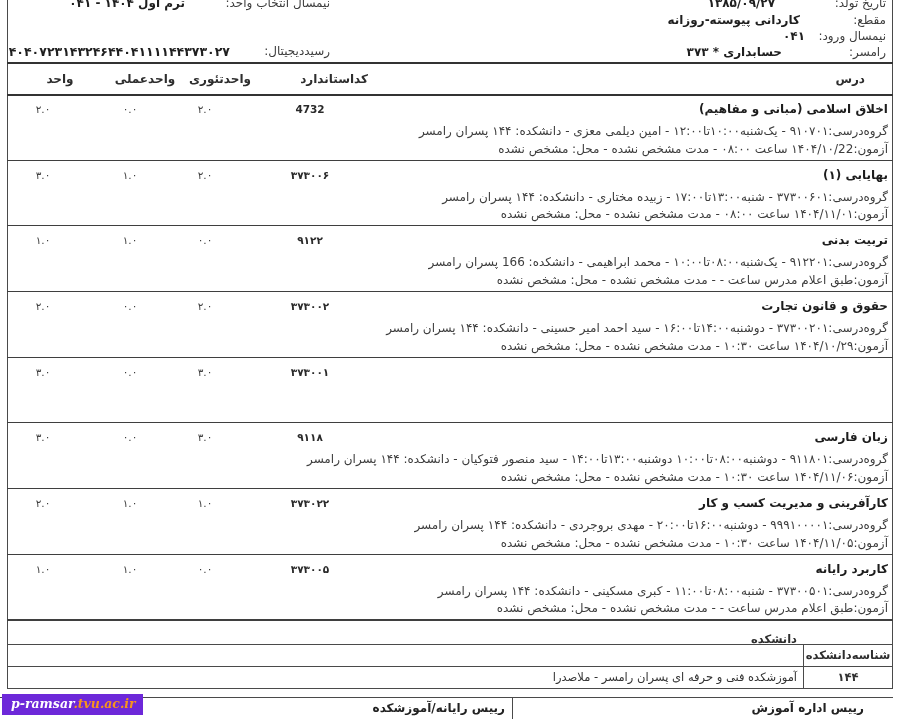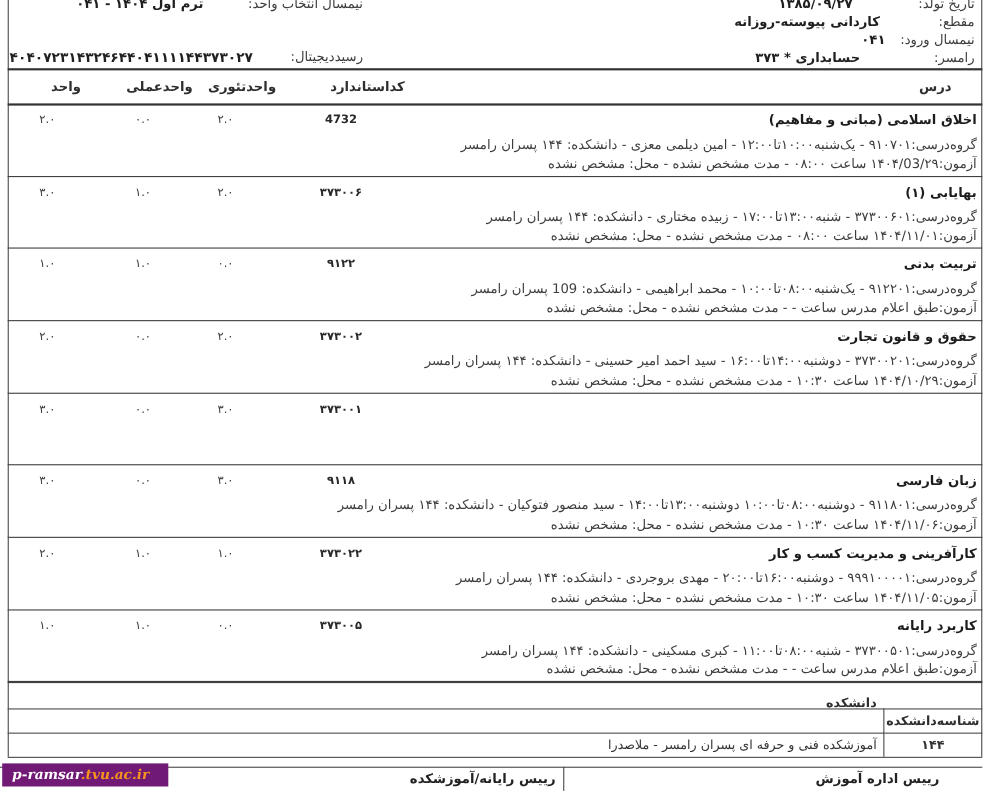--- a/index.html
+++ b/index.html
@@ -36,22 +36,22 @@
 
   
   .fac-label { position:absolute; font-size:11.5px; font-weight:600; color:#2e2e2e; white-space:nowrap; }
   .fac-value { position:absolute; font-size:11.5px; color:#333; white-space:nowrap; }
 
   
   .footer-label { position:absolute; top:701px; font-size:12px; font-weight:bold; color:#222; white-space:nowrap; }
 
   
   .watermark {
-    position:absolute; left:2px; top:694px; height:21px; padding:2px 17px 0 9px;
-    background:#701a75; direction:ltr;
+    position:absolute; left:2px; top:694px; height:21px; padding:2px 7px 0 9px;
+    background:#6d28d9; direction:ltr;
     font-family:"DejaVu Serif", serif; font-style:italic; font-weight:bold; font-size:12.5px;
     white-space:nowrap;
   }
   .wm-site { color:#ffffff; }
   .wm-domain { color:#f7941d; }
 </style>
 </head>
 <body>
 
 <div class="doc">
@@ -98,21 +98,21 @@
     <span style="left:28px;  width:50px; text-align:center;">واحد</span>
   </div>
   <div class="hline" style="top:94px; left:7px; right:7px; height:1.5px; background:#333;"></div>
 
   <div class="rows">
 
     <div class="course-row">
       <div class="course-main">
         <div class="course-title">اخلاق اسلامی (مبانی و مفاهیم)</div>
         <div class="course-group">گروه‌درسی:۹۱۰۷۰۱ - یک‌شنبه۱۰:۰۰تا۱۲:۰۰ - امین دیلمی معزی - دانشکده: ۱۴۴ پسران رامسر</div>
-        <div class="course-exam">آزمون:۱۴۰۴/03/۲۹ ساعت ۰۸:۰۰ - مدت مشخص نشده - محل: مشخص نشده</div>
+        <div class="course-exam">آزمون:۱۴۰۴/۱۰/22 ساعت ۰۸:۰۰ - مدت مشخص نشده - محل: مشخص نشده</div>
       </div>
       <div class="cell code">4732</div>
       <div class="cell theory">۲.۰</div>
       <div class="cell practical">۰.۰</div>
       <div class="cell units">۲.۰</div>
     </div>
 
     <div class="course-row">
       <div class="course-main">
         <div class="course-title">بهایابی (۱)</div>
@@ -121,21 +121,21 @@
       </div>
       <div class="cell code">۳۷۳۰۰۶</div>
       <div class="cell theory">۲.۰</div>
       <div class="cell practical">۱.۰</div>
       <div class="cell units">۳.۰</div>
     </div>
 
     <div class="course-row">
       <div class="course-main">
         <div class="course-title">تربیت بدنی</div>
-        <div class="course-group">گروه‌درسی:۹۱۲۲۰۱ - یک‌شنبه۰۸:۰۰تا۱۰:۰۰ - محمد ابراهیمی - دانشکده: 109 پسران رامسر</div>
+        <div class="course-group">گروه‌درسی:۹۱۲۲۰۱ - یک‌شنبه۰۸:۰۰تا۱۰:۰۰ - محمد ابراهیمی - دانشکده: 166 پسران رامسر</div>
         <div class="course-exam">آزمون:طبق اعلام مدرس ساعت - - مدت مشخص نشده - محل: مشخص نشده</div>
       </div>
       <div class="cell code">۹۱۲۲</div>
       <div class="cell theory">۰.۰</div>
       <div class="cell practical">۱.۰</div>
       <div class="cell units">۱.۰</div>
     </div>
 
     <div class="course-row">
       <div class="course-main">
@@ -201,21 +201,21 @@
     <div class="hline" style="top:666px; left:7px; right:7px;"></div>
     <div class="fac-value" style="top:670px; right:8px; width:88px; text-align:center; font-weight:600;">۱۴۴</div>
     <div class="fac-value" style="top:670px; right:103px;">آموزشکده فنی و حرفه ای پسران رامسر - ملاصدرا</div>
     <div class="hline" style="top:688px; left:7px; right:7px;"></div>
     <div class="vline" style="right:96px; top:644px; height:44px;"></div>
   </div>
 
   <div>
     <div class="hline" style="top:697px; left:0; right:7px;"></div>
     <div class="vline" style="right:387px; top:697px; height:22px;"></div>
-    <div class="footer-label" style="right:46px;">رییس اداره آموزش</div>
+    <div class="footer-label" style="right:36px;">رییس اداره آموزش</div>
     <div class="footer-label" style="right:395px;">رییس رایانه/آموزشکده</div>
   </div>
 
   <div class="watermark">
     <span class="wm-site">p-ramsar</span><span class="wm-domain">.tvu.ac.ir</span>
   </div>
 
 </div>
 
 </body></html>

